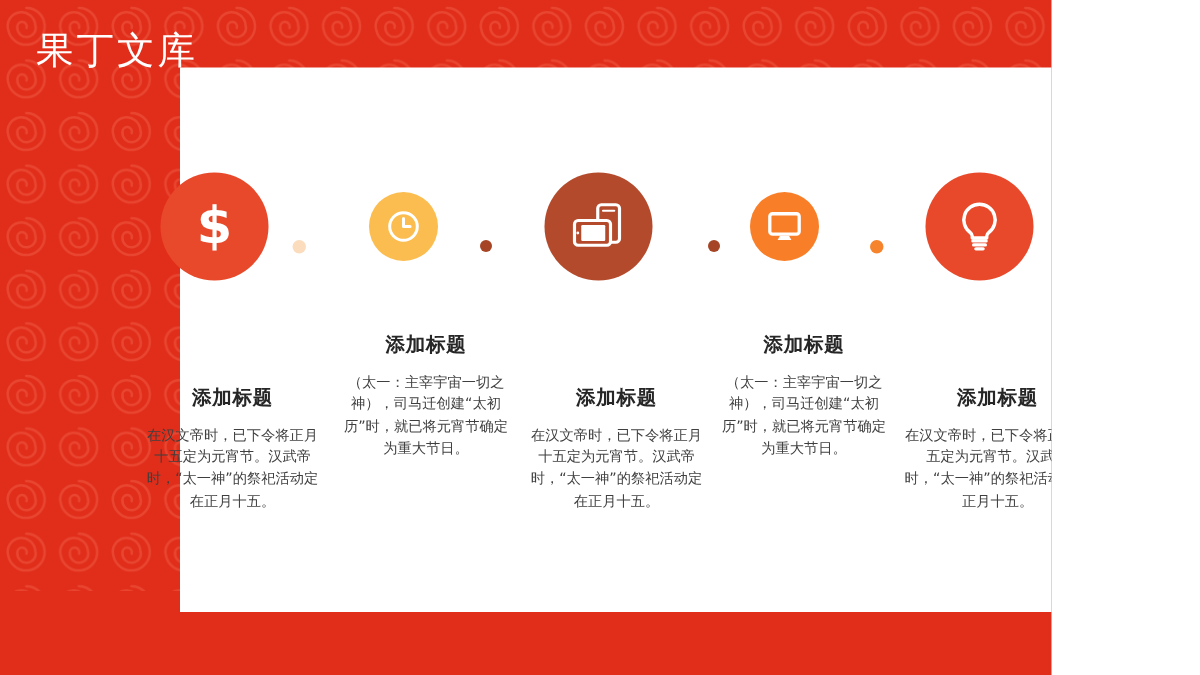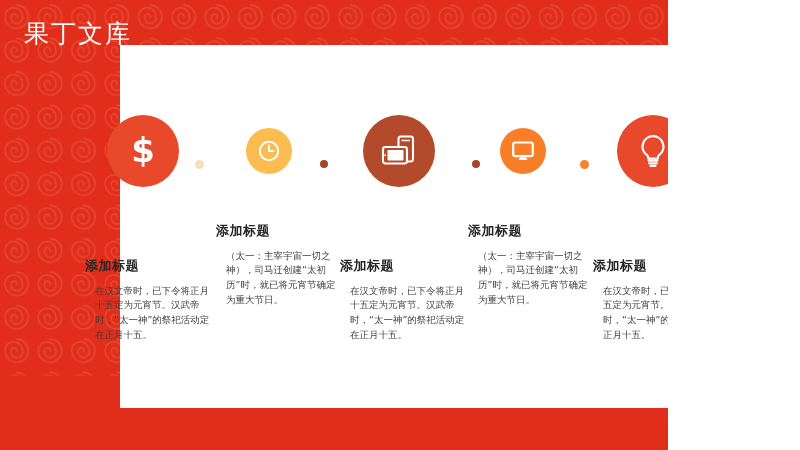--- a/index.html
+++ b/index.html
@@ -12,20 +12,21 @@
     overflow: hidden;
     font-family: "DejaVu Sans", "Liberation Sans", sans-serif;
   }
 
   #slide {
     position: relative;
     width: 668px;
     height: 450px;
     background-color: #e02e1b;
     overflow: hidden;
+    padding-left: 33px;
   }
 
   
   #pattern {
     position: absolute;
     inset: 0;
     opacity: 0.55;
     pointer-events: none;
   }
 
@@ -84,20 +85,21 @@
   .dot {
     position: absolute;
     border-radius: 50%;
     width: 9px;
     height: 9px;
   }
   .dot.sm { width: 8px; height: 8px; }
 
   .textblock {
     position: absolute;
+    text-align: center;
     color: #3b3b3b;
   }
   .tb-title {
     font-size: 13px;
     font-weight: bold;
     color: #262626;
     letter-spacing: 0.5px;
     margin: 0 0 8px 0;
     line-height: 1.2;
   }

